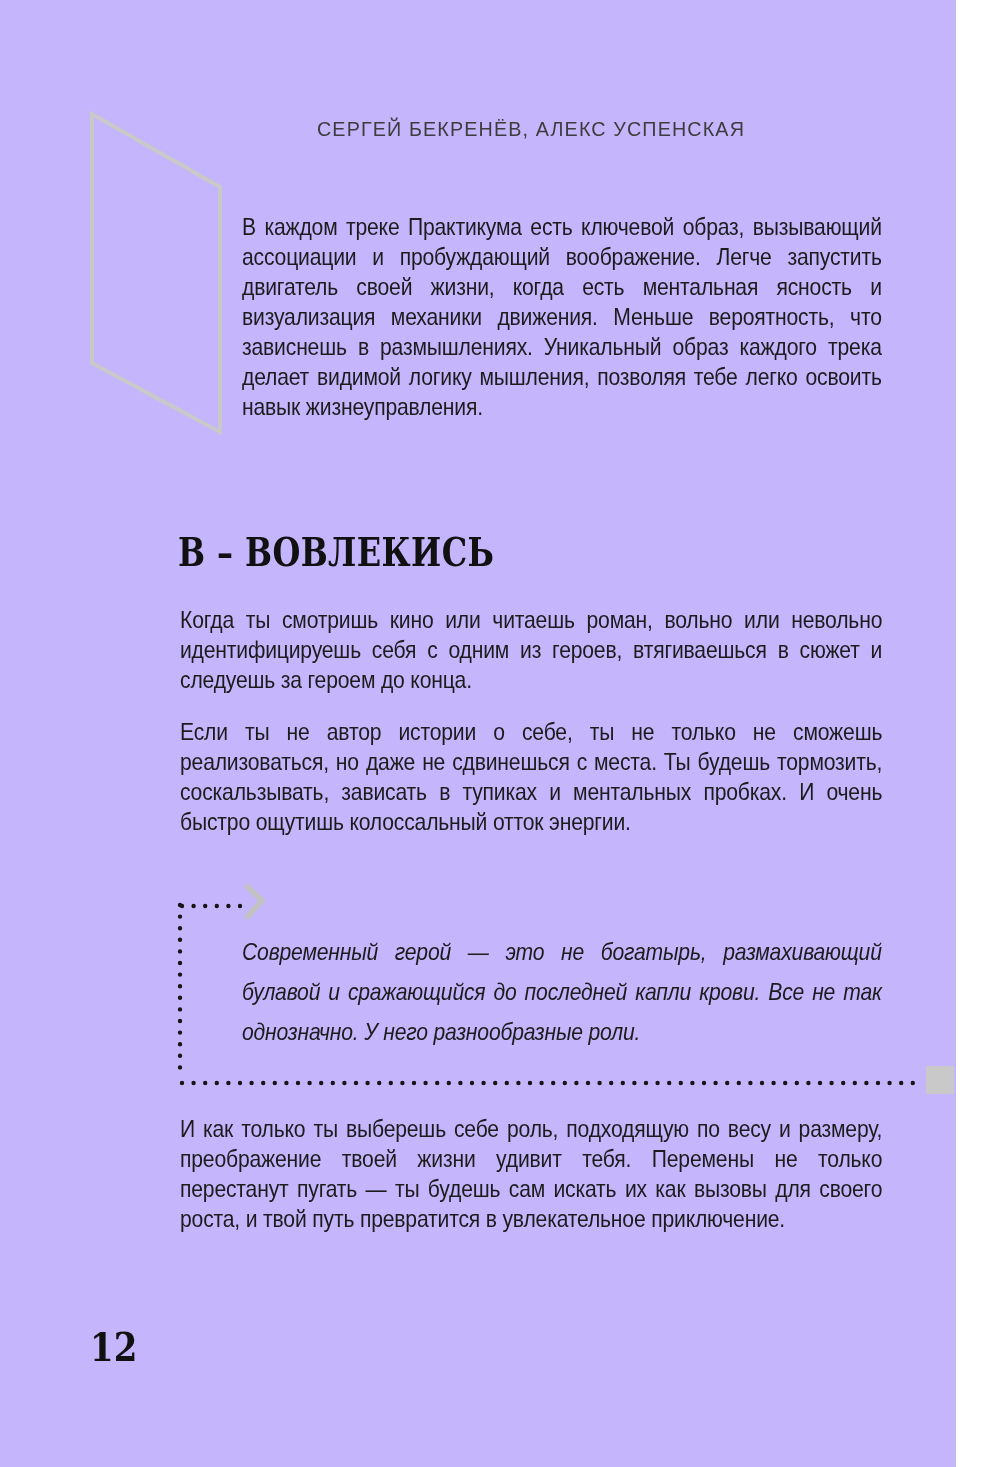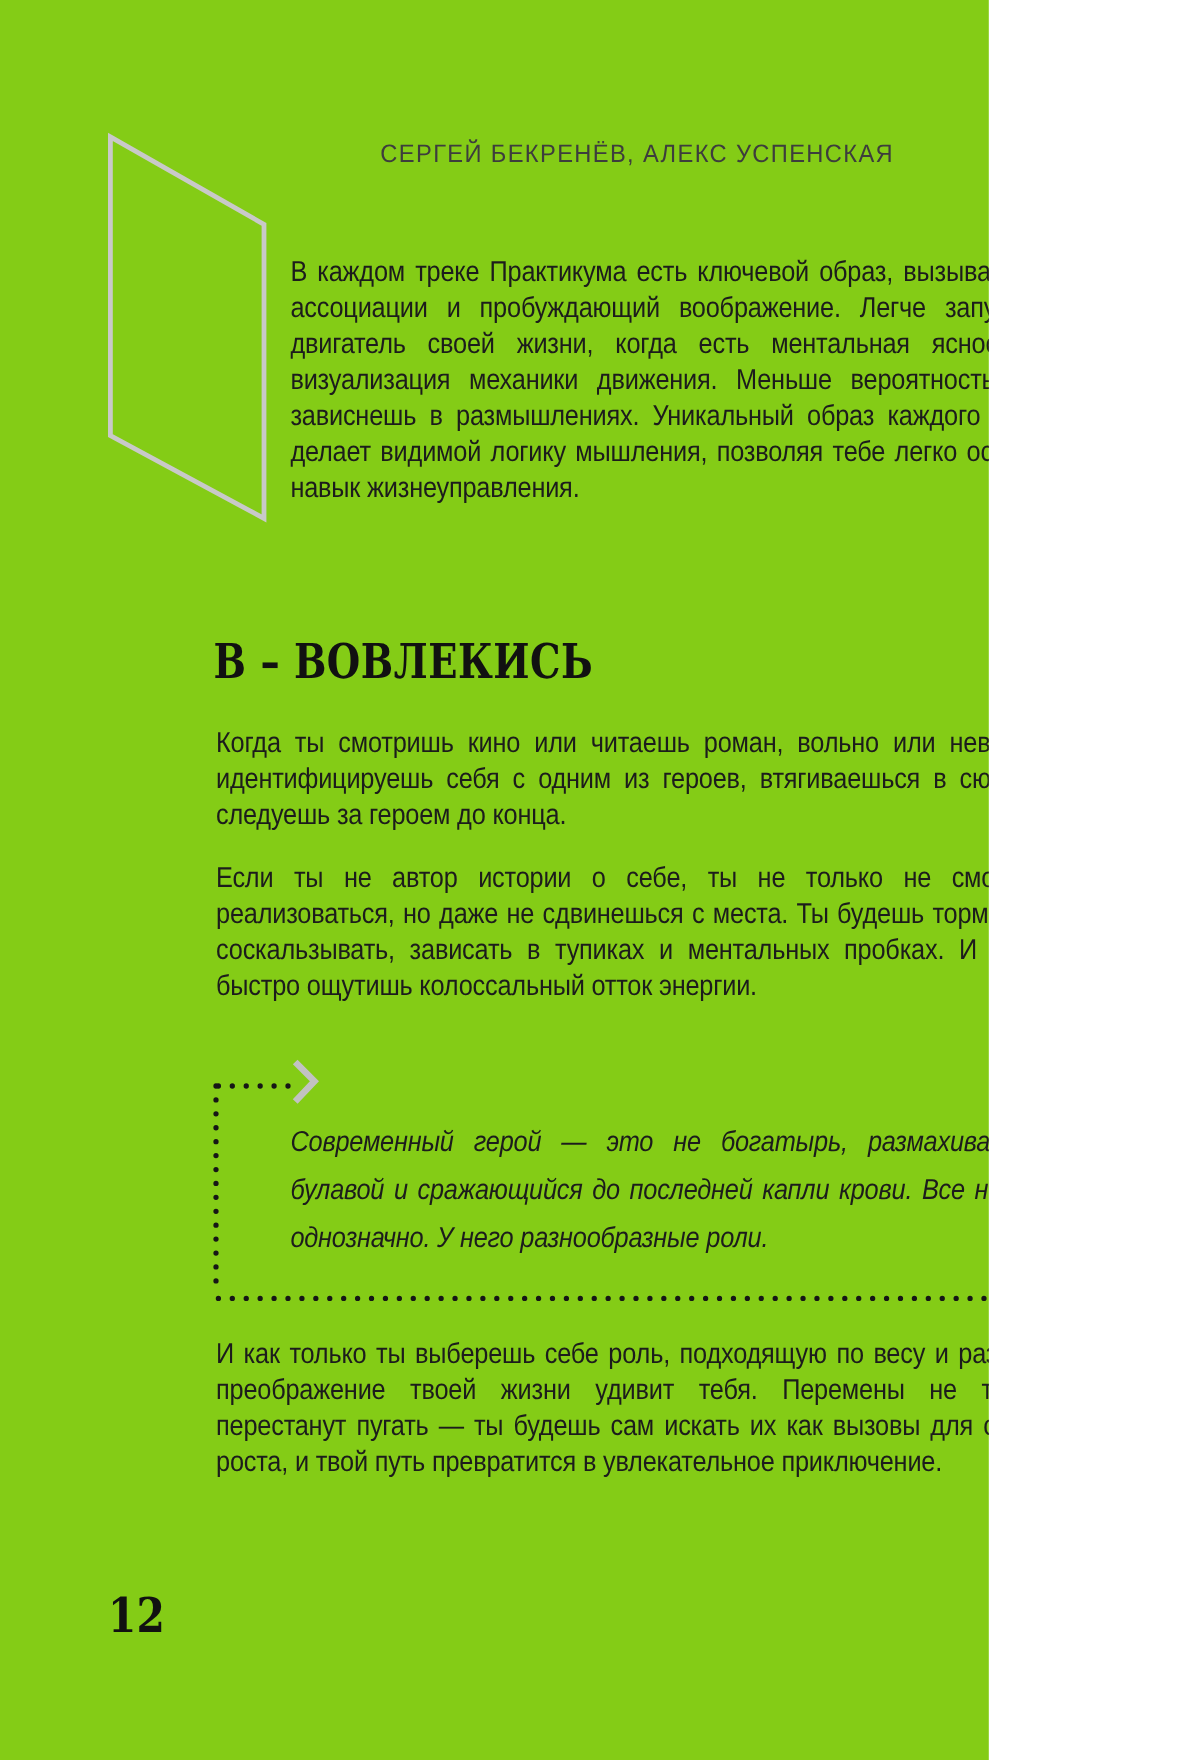--- a/index.html
+++ b/index.html
@@ -1,19 +1,19 @@
 <!DOCTYPE html>
 <html lang="ru"><head>
 <meta charset="utf-8">
 <style>
   html,body{margin:0;padding:0;background:#ffffff;}
   .page{
     position:relative;
-    width:824px;height:1467px;
-    background:#84cc16;
+    width:956px;height:1467px;
+    background:#c4b5fd;
     font-family:"Liberation Sans",sans-serif;
     color:#1c1c1c;
     overflow:hidden;
   }
   .running-header{
     position:absolute;left:180px;top:117px;width:702px;
     text-align:center;
     font-size:21px;line-height:24px;
     letter-spacing:1.2px;
     color:#3d3d3d;

